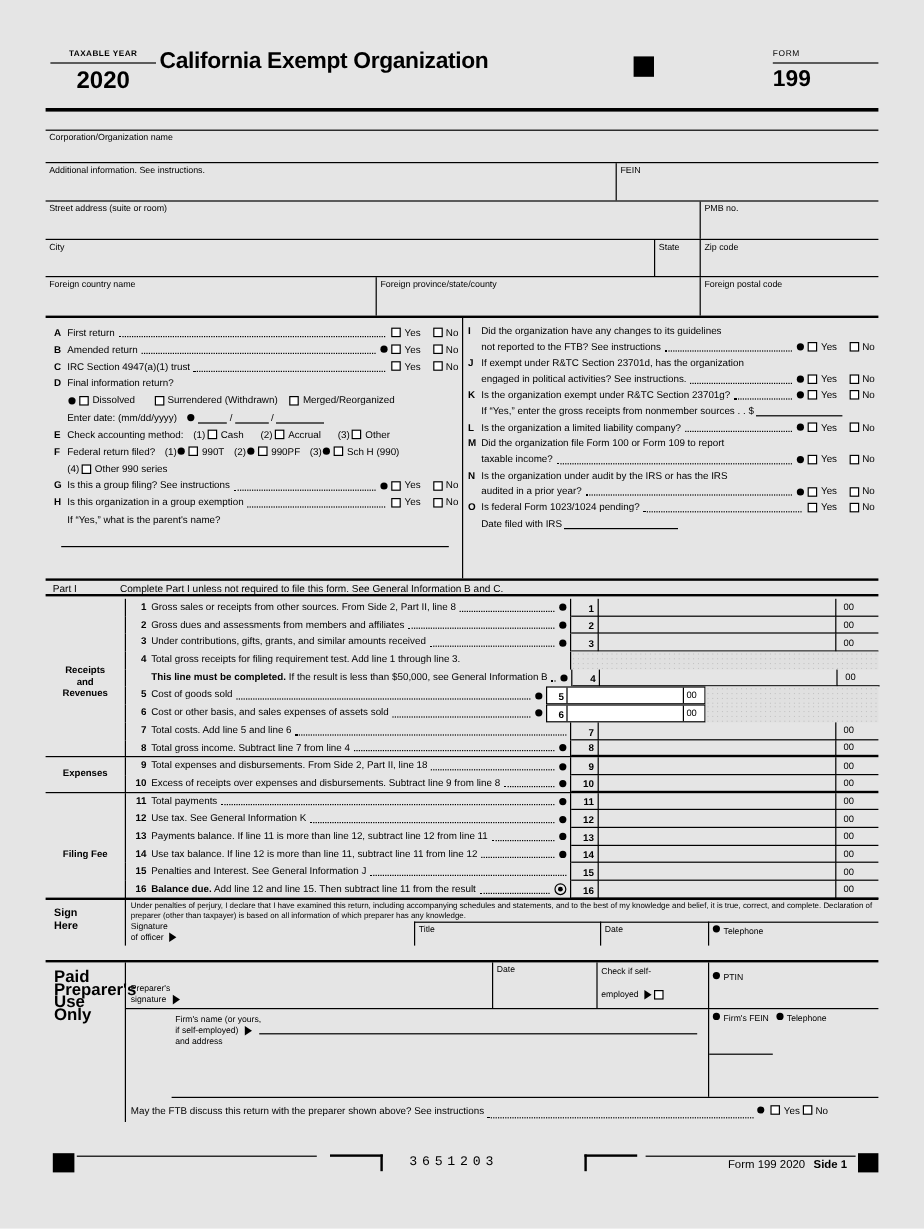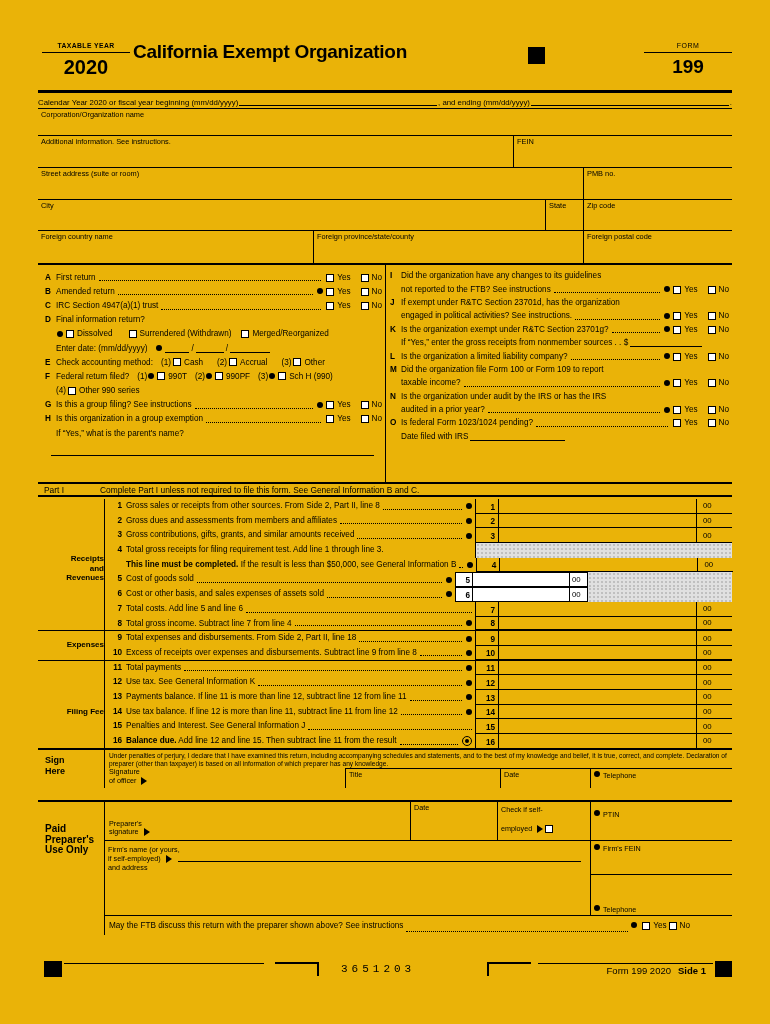--- a/index.html
+++ b/index.html
@@ -1,26 +1,26 @@
 <!DOCTYPE html>
 <html><head>
 <meta charset="utf-8">
 <style>
   * { margin:0; padding:0; box-sizing:border-box; }
   html,body { background:#fff; }
-  .page { position:relative; width:770px; height:1024px; background:#eab308; color:#000;
+  .page { position:relative; width:770px; height:1024px; background:#e5e5e5; color:#000;
           font-family:"Liberation Sans", sans-serif; overflow:hidden; }
 
   
   .txyr { position:absolute; left:42px; top:42px; width:88px; text-align:center; }
   .txyr .lbl { font-size:6.8px; font-weight:bold; letter-spacing:.4px; padding-bottom:3px; border-bottom:1.5px solid #000; }
   .txyr .yr  { font-size:20px; font-weight:bold; margin-top:3px; }
   .title { position:absolute; left:133px; top:40px; font-size:19px; font-weight:bold; line-height:23px; letter-spacing:-.3px; }
   .hsq { position:absolute; left:528px; top:47px; width:17px; height:17px; background:#000; }
-  .formbox { position:absolute; left:644px; top:42px; width:88px; text-align:center; }
+  .formbox { position:absolute; left:644px; top:42px; width:88px; text-align:left; }
   .formbox .lbl { font-size:7px; letter-spacing:.5px; padding-bottom:3px; border-bottom:1.5px solid #000; }
   .formbox .num { font-size:19px; font-weight:bold; margin-top:3px; }
   .rule1 { position:absolute; left:38px; top:90px; width:694px; height:3px; background:#000; }
   .calline { position:absolute; left:38px; top:95px; width:694px; height:12px; display:flex; align-items:flex-end; font-size:7.8px; white-space:nowrap; }
   .blank { border-bottom:1px solid #000; height:8px; }
   .calline .blank { flex:1; margin:0 1px 1px 1px; }
 
   
   .ent { position:absolute; left:38px; top:108px; width:694px; }
   .erow { display:flex; border-top:1px solid #000; }
@@ -33,21 +33,21 @@
   .qright { flex:1; border-left:1px solid #000; padding:4px 3px 0 4px; }
   .ql { display:flex; align-items:center; height:14.2px; font-size:8.2px; white-space:nowrap; }
   .qright .ql { height:13.4px; }
   .qletter { font-weight:bold; width:11px; flex:none; }
   .ind { width:11px; flex:none; }
   .lead { flex:1; min-width:4px; border-bottom:1.3px dotted #000; margin:0 3px 3px 3px; align-self:flex-end; height:1px; }
   .cb { width:8px; height:8px; border:1px solid #000; background:#fff; display:inline-block; flex:none; margin:0 3px 0 2px; }
   .blt { width:6px; height:6px; border-radius:50%; background:#000; display:inline-block; flex:none; margin:0 1px; }
   .bltc { width:10px; height:10px; border:1px solid #000; border-radius:50%; display:flex; align-items:center; justify-content:center; flex:none; margin:0 1px; }
   .bltc .dot { width:4px; height:4px; border-radius:50%; background:#000; }
-  .yn { display:flex; align-items:flex-end; flex:none; }
+  .yn { display:flex; align-items:center; flex:none; }
   .gap8 { width:8px; flex:none; } .gap14 { width:14px; flex:none; }
   .ublk { border-bottom:1px solid #000; align-self:flex-end; margin:0 2px 2px 2px; height:1px; }
   .pline { border-bottom:1px solid #000; height:1px; margin:15px 8px 0 6px; }
 
   
   .p1hdr { position:absolute; left:38px; top:482px; width:694px; height:15px; border-top:2.5px solid #000; border-bottom:2px solid #000;
            display:flex; align-items:center; font-size:8.4px; font-weight:normal; white-space:nowrap; }
   .p1hdr .pl { width:62px; padding-left:6px; flex:none; }
   .p1 { position:absolute; left:38px; top:497px; width:694px; height:251px; padding-top:2px; }
   .prow { display:flex; align-items:stretch; height:14.7px; font-size:8.2px; white-space:nowrap; }
@@ -62,40 +62,40 @@
           display:flex; align-items:flex-end; justify-content:flex-end; padding:0 3px 1px 0; }
   .aval { flex:1; border-bottom:1px solid #000; }
   .acents { width:36px; flex:none; border-left:1px solid #000; border-bottom:1px solid #000; display:flex; align-items:center; padding-left:6px; font-size:7.8px; }
   .shade { background-color:#e0e0e0; background-image:radial-gradient(#bdbdbd 0.7px, transparent 0.8px); background-size:4px 4px; }
   .amtgray { width:257px; flex:none; border-left:1px solid #000; }
   .iamt { width:133px; flex:none; display:flex; border:1px solid #000; background:#fff; }
   .inum { width:17px; flex:none; border-right:1px solid #000; font-weight:bold; display:flex; align-items:flex-end; justify-content:flex-end; padding:0 2px 1px 0; }
   .ival { flex:1; }
   .icents { width:18px; flex:none; border-left:1px solid #000; display:flex; align-items:center; padding-left:2px; font-size:7.8px; }
   .grayright { width:144px; flex:none; }
-  .sidelab { position:absolute; left:0; width:66px; text-align:right; font-weight:bold; font-size:8px; line-height:9.5px; }
+  .sidelab { position:absolute; left:0; width:66px; text-align:center; font-weight:bold; font-size:8px; line-height:9.5px; }
 
   
   .signsec { position:absolute; left:38px; top:748px; width:694px; height:40px; border-top:2px solid #000; display:flex; }
   .sideL { width:67px; flex:none; border-right:1px solid #000; font-weight:bold; font-size:9px; line-height:11px; padding:5px 0 0 7px; }
   .signbody { flex:1; display:flex; flex-direction:column; }
   .perjury { font-size:6.6px; line-height:8px; padding:2px 4px 0 4px; height:24px; white-space:normal; }
   .sigrow { height:28px; display:flex; }
   .scell { font-size:7.2px; padding:1px 3px; }
   .bt { border-top:1px solid #000; }
   .arr { width:0; height:0; border-left:6px solid #000; border-top:4px solid transparent; border-bottom:4px solid transparent; display:inline-block; margin-left:5px; }
   .twoline { display:flex; flex-direction:column; justify-content:flex-end; padding:0 0 3px 4px; font-size:7.2px; line-height:8.5px; }
   .inline { display:flex; align-items:center; }
   .prep { position:absolute; left:38px; top:800px; width:694px; height:135px; border-top:2px solid #000; display:flex; }
-  .prep .sideL { font-size:10px; line-height:10.5px; padding-top:22px; }
+  .prep .sideL { font-size:14px; line-height:10.5px; padding-top:6px; }
   .prepbody { flex:1; display:flex; flex-direction:column; }
   .prow1 { height:40px; display:flex; border-bottom:1px solid #000; }
-  .prow2 { height:75px; display:flex; border-bottom:1px solid #000; }
+  .prow2 { height:75px; display:flex; border-bottom:1px solid #000;margin-left:38px; }
   .prow3 { height:20px; display:flex; align-items:center; font-size:8.2px; padding-left:4px; white-space:nowrap; }
-  .rcol { display:flex; flex-direction:column;gap:27px; }
+  .rcol { display:flex; flex-direction:row; }
   .dotblt { width:6px; height:6px; border-radius:50%; background:#000; display:inline-block; flex:none; margin-right:3px; }
   .firmline { display:flex; align-items:flex-end; }
   .firmline .blank { flex:1; margin:0 6px 1px 6px; }
 
   
   .foot { position:absolute; left:38px; top:958px; width:694px; height:26px; }
   .fsq { position:absolute; background:#000; width:18px; height:16px; top:3px; }
   .fline { position:absolute; top:5px; height:1px; background:#000; }
   .fbarh { position:absolute; top:4px; height:2px; background:#000; width:44px; }
   .fbarv { position:absolute; top:4px; width:2px; height:14px; background:#000; }
@@ -114,27 +114,20 @@
   </div>
   <div class="title">
     <div>California Exempt Organization</div>
   </div>
   <div class="hsq"></div>
   <div class="formbox">
     <div class="lbl">FORM</div>
     <div class="num">199</div>
   </div>
   <div class="rule1"></div>
-  <div class="calline">
-    <span>Calendar Year 2020 or fiscal year beginning (mm/dd/yyyy)</span>
-    <span class="blank"></span>
-    <span>, and ending (mm/dd/yyyy)</span>
-    <span class="blank"></span>
-    <span>.</span>
-  </div>
 
   <div class="ent">
     <div class="erow" style="height:27px">
       <div class="ecell" style="flex:1"><span>Corporation/Organization name</span></div>
     </div>
     <div class="erow" style="height:32px">
       <div class="ecell" style="flex:1"><span>Additional information. See instructions.</span></div>
       <div class="ecell bl" style="width:219px"><span>FEIN</span></div>
     </div>
     <div class="erow" style="height:32px">
@@ -438,21 +431,21 @@
         <span class="blt"></span>
       <span class="amt">
           <span class="anum">2</span>
           <span class="aval"></span>
           <span class="acents">00</span>
         </span>
     </div>
     <div class="prow">
       <span class="lblcol"></span>
         <span class="rn">3</span>
-      <span class="rt">Gross contributions, gifts, grants, and similar amounts received</span>
+      <span class="rt">Under contributions, gifts, grants, and similar amounts received</span>
       <span class="lead"></span>
         <span class="blt"></span>
       <span class="amt">
           <span class="anum">3</span>
           <span class="aval"></span>
           <span class="acents">00</span>
         </span>
     </div>
     <div class="prow">
       <span class="lblcol"></span>

